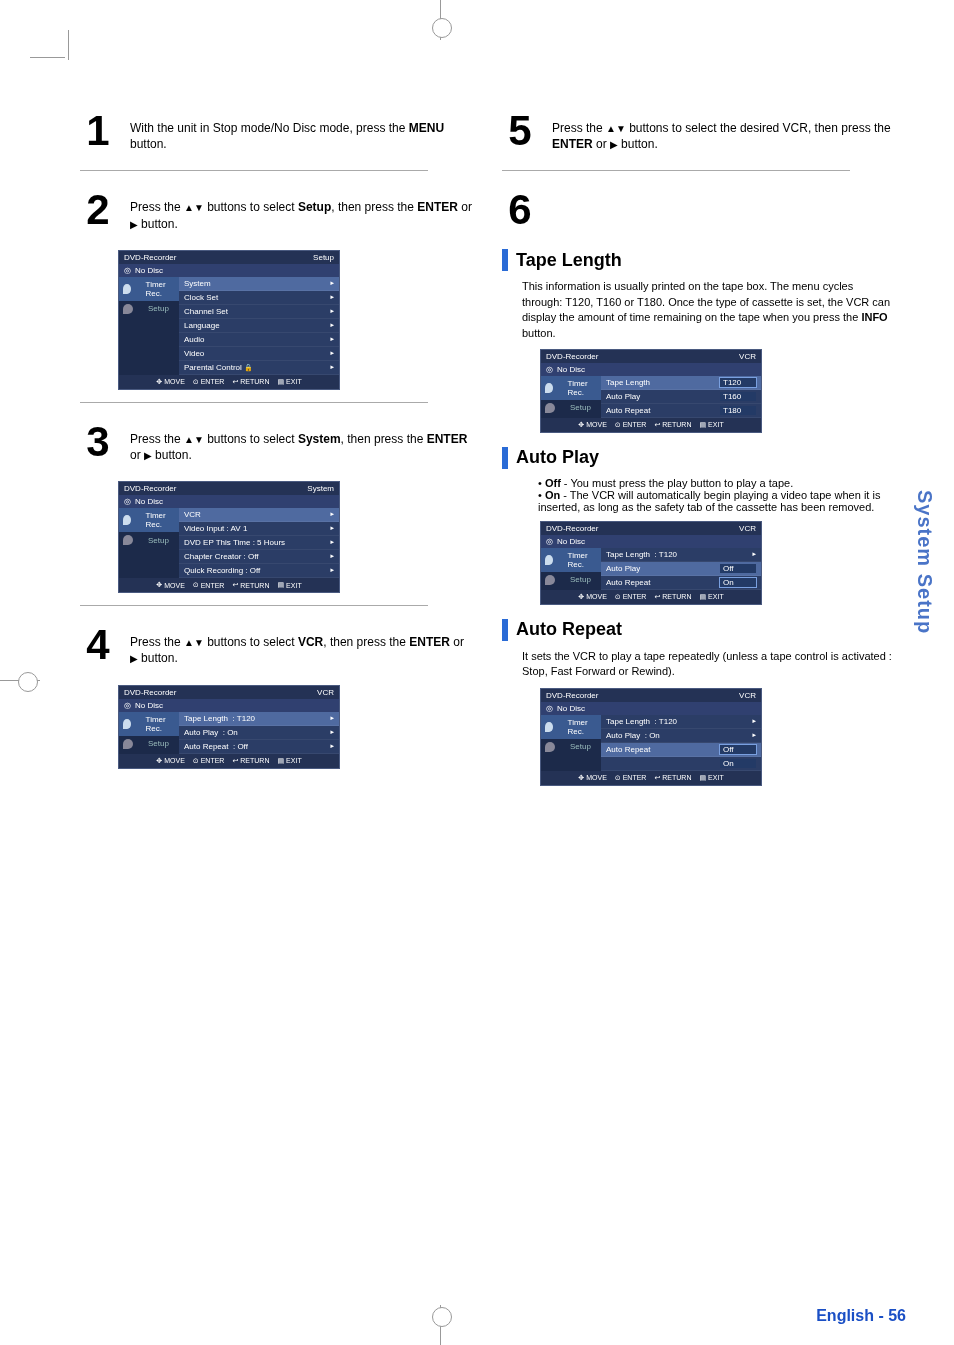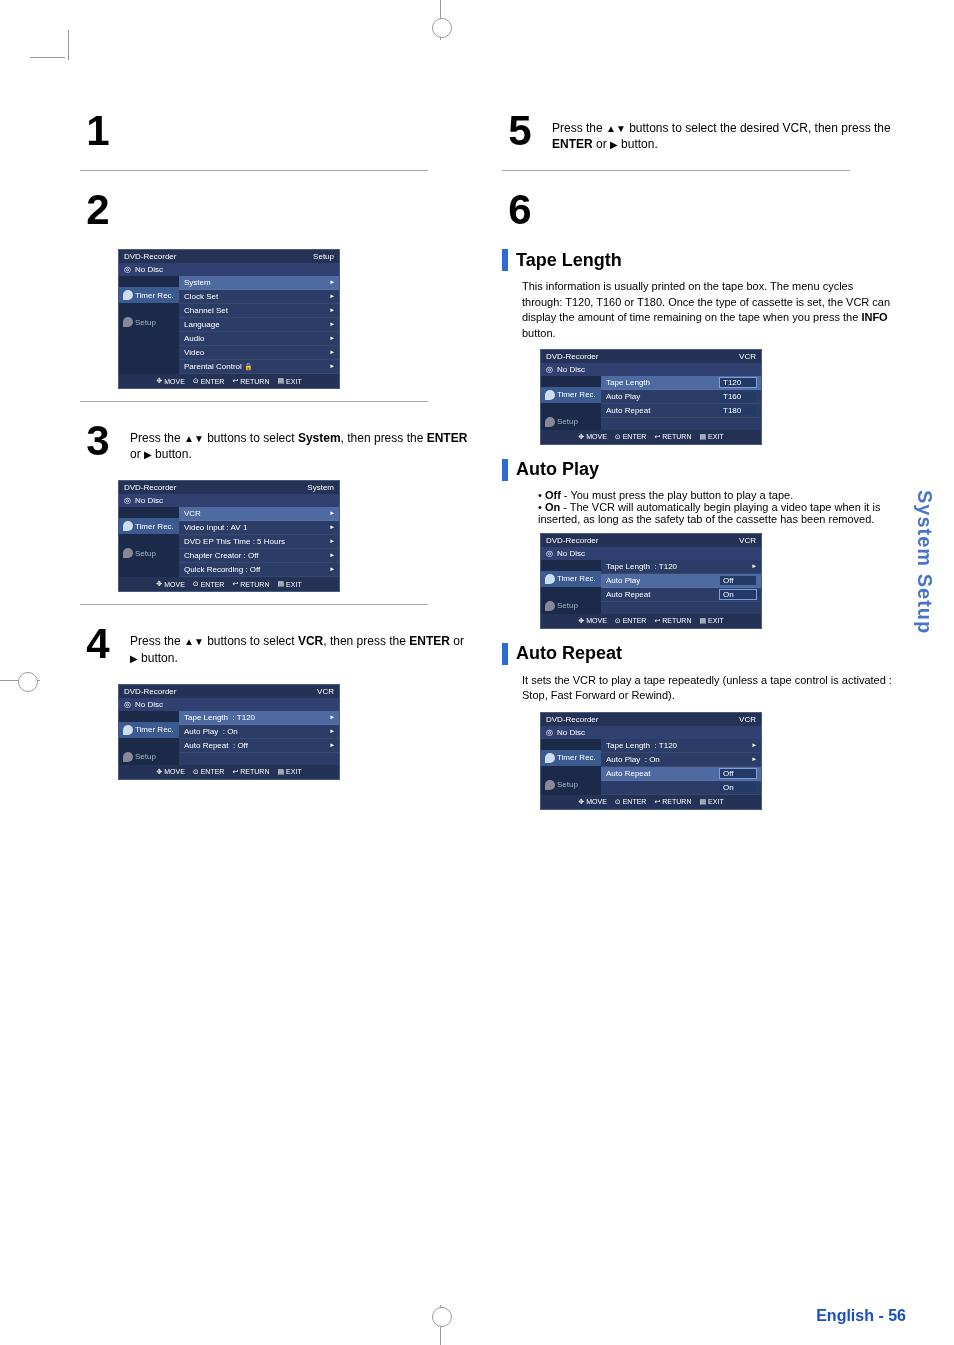--- a/index.html
+++ b/index.html
@@ -69,21 +69,21 @@
   .indent { margin-left:36px; font-size:11px; }
 
   .osd {
     width: 220px; margin: 8px auto 8px 38px;
     background:#1c2a4a; border:1px solid #4a5a80; font-size:8px; color:#fff;
   }
   .osd-header { display:flex; justify-content:space-between; padding:2px 5px; background:#243255;}
   .osd-status { background:#304070; padding:2px 5px; display:flex; align-items:center; gap:4px;}
   .osd-body { display:flex; }
   .osd-side { width:60px; background:#1c2a4a; }
-  .osd-side-item { padding:3px 4px; display:flex; align-items:center; gap:2px; color:#9bb;margin-top:11px; }
+  .osd-side-item { padding:3px 4px; display:flex; align-items:center; gap:15px; color:#9bb; }
   .osd-side-item.sel { background:#3a5a90; color:#fff;}
   .osd-side-item .ic { width:10px; height:10px; background:#889; border-radius:50% 50% 50% 0; }
   .osd-side-item.sel .ic { background:#cde; }
   .osd-menu { flex:1; background:#2b3d66; }
   .osd-menu-row { display:flex; justify-content:space-between; padding:2px 5px; border-bottom:1px solid rgba(255,255,255,.06);}
   .osd-menu-row.hi { background:#4f6aa0; }
   .osd-menu-row .arrow { color:#fff; font-size:7px; }
   .osd-footer { display:flex; gap:8px; justify-content:center; padding:3px 0; background:#243255; font-size:7px;}
   .osd-footer span{ display:flex; align-items:center; gap:2px; }
   .lock { font-size:7px;}
@@ -116,25 +116,31 @@
 
 <div class="page">
 
 
   <div class="columns">
 
     <div class="col">
 
       <div class="step">
         <div class="step-num">1</div>
+        <div class="step-body">
+          <span>With the unit in Stop mode/No Disc mode, press the </span><b>MENU</b><span> button.</span>
+        </div>
       </div>
       <div class="step-rule"></div>
 
       <div class="step">
         <div class="step-num">2</div>
+        <div class="step-body">
+          <span>Press the </span><span class="tri">▲▼</span><span> buttons to select </span><b>Setup</b><span>, then press the </span><b>ENTER</b><span> or </span><span class="tri">▶</span><span> button.</span>
+        </div>
       </div>
 
       <div class="osd">
         <div class="osd-header">
             <span>DVD-Recorder</span>
             <span>Setup</span>
           </div>
         <div class="osd-status">◎ <span>No Disc</span></div>
         <div class="osd-body">
           <div class="osd-side">

